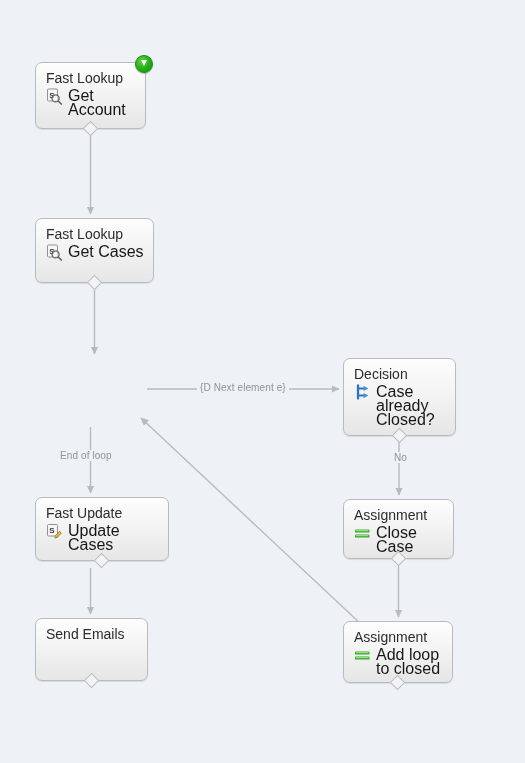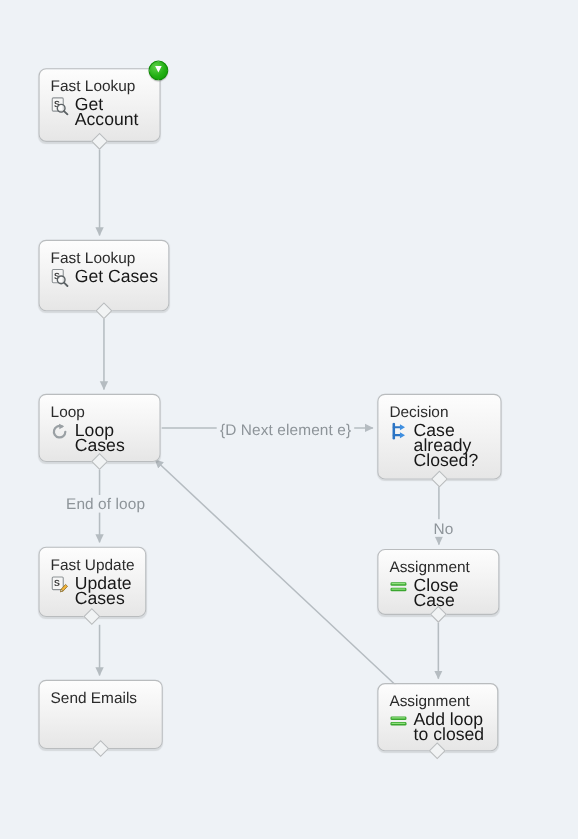--- a/index.html
+++ b/index.html
@@ -23,21 +23,21 @@
   #wires {
     position: absolute;
     left: 0;
     top: 0;
     width: 525px;
     height: 763px;
     pointer-events: none;
   }
   .wire-label {
     position: absolute;
-    font-size: 14px;
+    font-size: 10px;
     color: #8d9499;
     background: #eef2f6;
     padding: 0 3px;
     white-space: nowrap;
     letter-spacing: 0.1px;
   }
   
   .node {
     position: absolute;
     box-sizing: border-box;
@@ -133,21 +133,21 @@
 
     <line x1="398.5" y1="566" x2="398.5" y2="617" stroke="#b5bcc1" stroke-width="1.4" marker-end="url(#arr)"></line>
 
     <line x1="90.5" y1="568" x2="90.5" y2="614" stroke="#b5bcc1" stroke-width="1.4" marker-end="url(#arr)"></line>
 
     <line x1="362" y1="625" x2="141" y2="418" stroke="#b5bcc1" stroke-width="1.4" marker-end="url(#arr)"></line>
   </svg>
 
   <div class="wire-label" style="left:197px; top:382px;">{D Next element e}</div>
   <div class="wire-label" style="left:57px; top:450px;">End of loop</div>
-  <div class="wire-label" style="left:391px; top:472px;">No</div>
+  <div class="wire-label" style="left:391px; top:452px;">No</div>
 
   <div class="node" style="left:35px; top:62px; width:111px; height:67px;">
     <div class="node-title">Fast Lookup</div>
     <div class="node-body">
       <span class="node-icon">
         <svg viewBox="0 0 17 17" width="17" height="17">
           <rect x="1.5" y="1" width="10" height="12" rx="1" fill="#f6f6f6" stroke="#8e9396" stroke-width="1"></rect>
           <text x="3.2" y="9.6" font-family="Liberation Sans, sans-serif" font-size="8" font-weight="bold" fill="#3b3b3b">S</text>
           <circle cx="9.6" cy="10.4" r="3.5" fill="#ffffff" fill-opacity="0.55" stroke="#5c6265" stroke-width="1.3"></circle>
           <line x1="12.2" y1="13" x2="15.3" y2="16" stroke="#5c6265" stroke-width="1.7" stroke-linecap="round"></line>
@@ -168,52 +168,39 @@
           <text x="3.2" y="9.6" font-family="Liberation Sans, sans-serif" font-size="8" font-weight="bold" fill="#3b3b3b">S</text>
           <circle cx="9.6" cy="10.4" r="3.5" fill="#ffffff" fill-opacity="0.55" stroke="#5c6265" stroke-width="1.3"></circle>
           <line x1="12.2" y1="13" x2="15.3" y2="16" stroke="#5c6265" stroke-width="1.7" stroke-linecap="round"></line>
         </svg>
       </span>
       <span class="node-label">Get Cases</span>
     </div>
     <div class="handle"></div>
   </div>
 
-  <div class="node" style="left:35px; top:358px; width:111px; height:62px;">
-    <div class="node-title">Loop</div>
-    <div class="node-body">
-      <span class="node-icon">
-        <svg viewBox="0 0 17 17" width="17" height="17">
-          <path d="M13.4 8.5 A5.2 5.2 0 1 1 10.3 3.7" fill="none" stroke="#9aa0a4" stroke-width="2" stroke-linecap="round"></path>
-          <path d="M7.7 1.2 L12.4 3.6 L8.0 6.2 z" fill="#9aa0a4"></path>
-        </svg>
-      </span>
-      <span class="node-label">Loop Cases</span>
-    </div>
-    <div class="handle"></div>
-  </div>
 
   <div class="node" style="left:343px; top:358px; width:113px; height:78px;">
     <div class="node-title">Decision</div>
     <div class="node-body">
       <span class="node-icon">
         <svg viewBox="0 0 17 17" width="17" height="17">
           <path d="M4 1.5 L4 14.5" stroke="#2b74c4" stroke-width="2.3" stroke-linecap="round"></path>
           <path d="M4 4.4 L10.2 4.4" stroke="#2b74c4" stroke-width="2" stroke-linecap="round"></path>
           <path d="M4 11.6 L10.2 11.6" stroke="#2b74c4" stroke-width="2" stroke-linecap="round"></path>
           <path d="M9.6 1.7 L14.2 4.4 L9.6 7.1 z" fill="#3f8fe0"></path>
           <path d="M9.6 8.9 L14.2 11.6 L9.6 14.3 z" fill="#3f8fe0"></path>
         </svg>
       </span>
       <span class="node-label">Case already Closed?</span>
     </div>
     <div class="handle"></div>
   </div>
 
-  <div class="node" style="left:35px; top:497px; width:98px; height:64px;">
+  <div class="node" style="left:35px; top:497px; width:134px; height:64px;">
     <div class="node-title">Fast Update</div>
     <div class="node-body">
       <span class="node-icon">
         <svg viewBox="0 0 17 17" width="17" height="17">
           <rect x="1.5" y="1.5" width="10" height="11.5" rx="1" fill="#f6f6f6" stroke="#8e9396" stroke-width="1"></rect>
           <text x="3.2" y="9.8" font-family="Liberation Sans, sans-serif" font-size="8" font-weight="bold" fill="#3b3b3b">S</text>
           <path d="M9.6 12.6 L13.6 8.3 L15.4 10.0 L11.4 14.3 L9.0 15.0 z" fill="#f2b33a" stroke="#8a6a1f" stroke-width="0.7" stroke-linejoin="round"></path>
           <path d="M9.0 15.0 L9.6 12.6 L11.4 14.3 z" fill="#d9d9d9" stroke="#8a6a1f" stroke-width="0.5"></path>
         </svg>
       </span>

